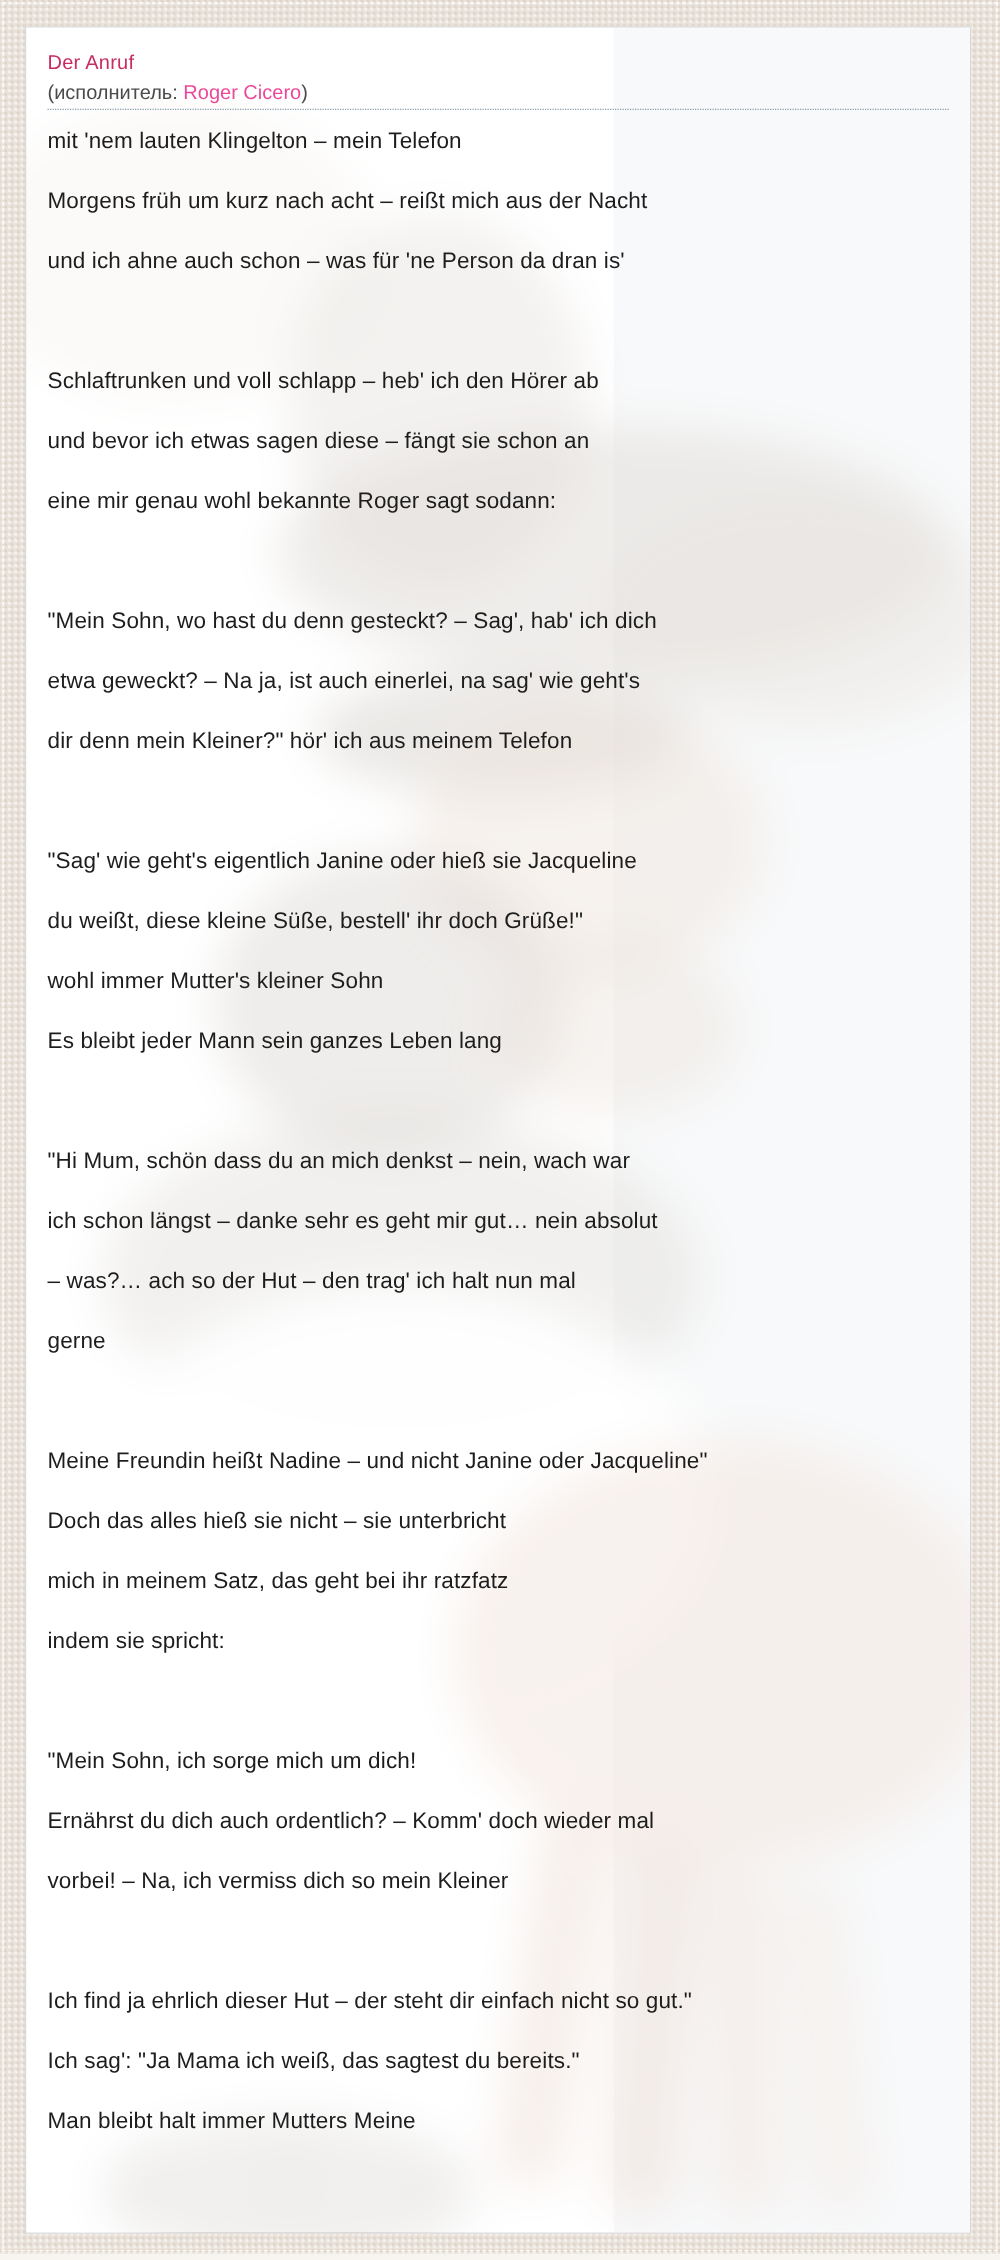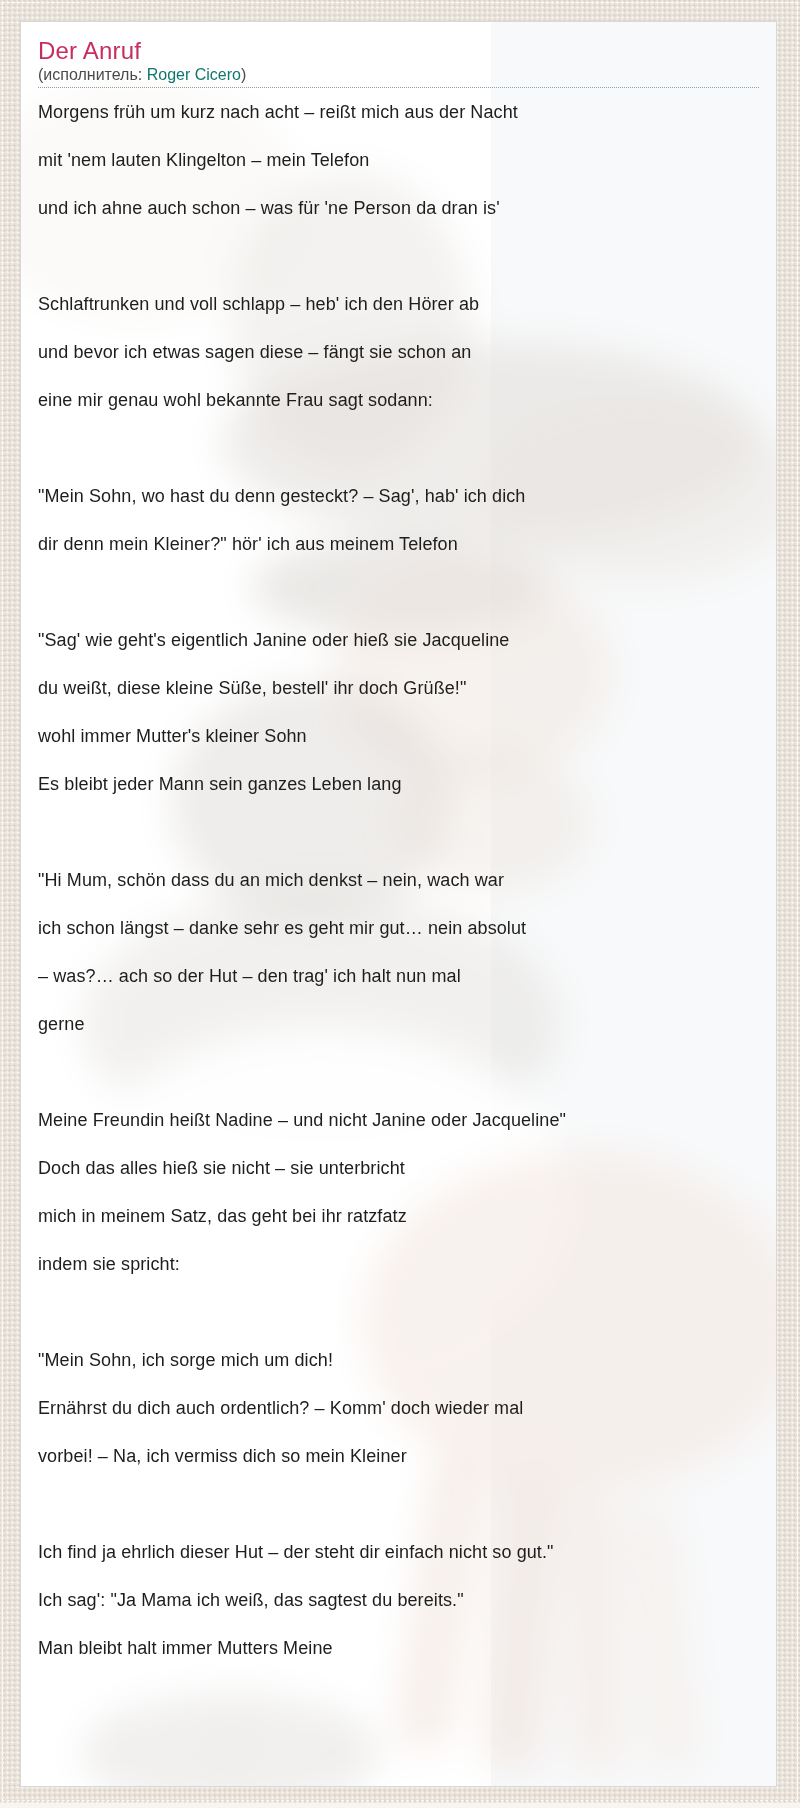--- a/index.html
+++ b/index.html
@@ -22,28 +22,28 @@
     border:1px dashed rgba(255,255,255,.9);
     pointer-events:none;
   }
   .content-box{
     position:absolute;left:20px;top:21px;width:755px;height:1764px;
     background:#ffffff;border:1px solid #d8d8d8;overflow:hidden;
   }
   .bg-photo{position:absolute;left:0;top:0;width:755px;height:1764px;pointer-events:none;}
   .inner{position:relative;padding:0 17px;}
   h1.title{
-    margin:0;padding-top:15px;font-size:24px;line-height:28px;
+    margin:0;padding-top:15px;font-size:16px;line-height:28px;
     font-weight:normal;color:#c72d5e;letter-spacing:.2px;
   }
   .artist{
     font-size:16px;line-height:20px;color:#4a4a4a;
     border-bottom:1px dotted #8aa0af;padding-bottom:2px;
   }
-  .artist a{color:#0f766e;text-decoration:none;cursor:pointer;}
+  .artist a{color:#ec4899;text-decoration:none;cursor:pointer;}
   .lyrics p{
     margin:0;height:48px;line-height:48px;font-size:18px;color:#1d1d1d;
     white-space:nowrap;letter-spacing:.1px;
   }
 </style>
 </head>
 <body>
 
 <div class="page-frame">
   <div class="frame-border"></div>
@@ -80,29 +80,30 @@
       </g>
       <rect x="0" y="0" width="755" height="1764" fill="#ffffff" opacity="0.58"></rect>
     </svg>
 
     <div class="inner">
       <h1 class="title">Der Anruf</h1>
 
       <div class="artist"><span>(исполнитель: </span><a href="#">Roger Cicero</a><span>)</span></div>
 
       <div class="lyrics">
+        <p>mit 'nem lauten Klingelton – mein Telefon</p>
         <p>Morgens früh um kurz nach acht – reißt mich aus der Nacht</p>
-        <p>mit 'nem lauten Klingelton – mein Telefon</p>
         <p>und ich ahne auch schon – was für 'ne Person da dran is'</p>
         <p></p>
         <p>Schlaftrunken und voll schlapp – heb' ich den Hörer ab</p>
         <p>und bevor ich etwas sagen diese – fängt sie schon an</p>
-        <p>eine mir genau wohl bekannte Frau sagt sodann:</p>
+        <p>eine mir genau wohl bekannte Roger sagt sodann:</p>
         <p></p>
         <p>"Mein Sohn, wo hast du denn gesteckt? – Sag', hab' ich dich</p>
+        <p>etwa geweckt? – Na ja, ist auch einerlei, na sag' wie geht's</p>
         <p>dir denn mein Kleiner?" hör' ich aus meinem Telefon</p>
         <p></p>
         <p>"Sag' wie geht's eigentlich Janine oder hieß sie Jacqueline</p>
         <p>du weißt, diese kleine Süße, bestell' ihr doch Grüße!"</p>
         <p>wohl immer Mutter's kleiner Sohn</p>
         <p>Es bleibt jeder Mann sein ganzes Leben lang</p>
         <p></p>
         <p>"Hi Mum, schön dass du an mich denkst – nein, wach war</p>
         <p>ich schon längst – danke sehr es geht mir gut… nein absolut</p>
         <p>– was?… ach so der Hut – den trag' ich halt nun mal</p>

